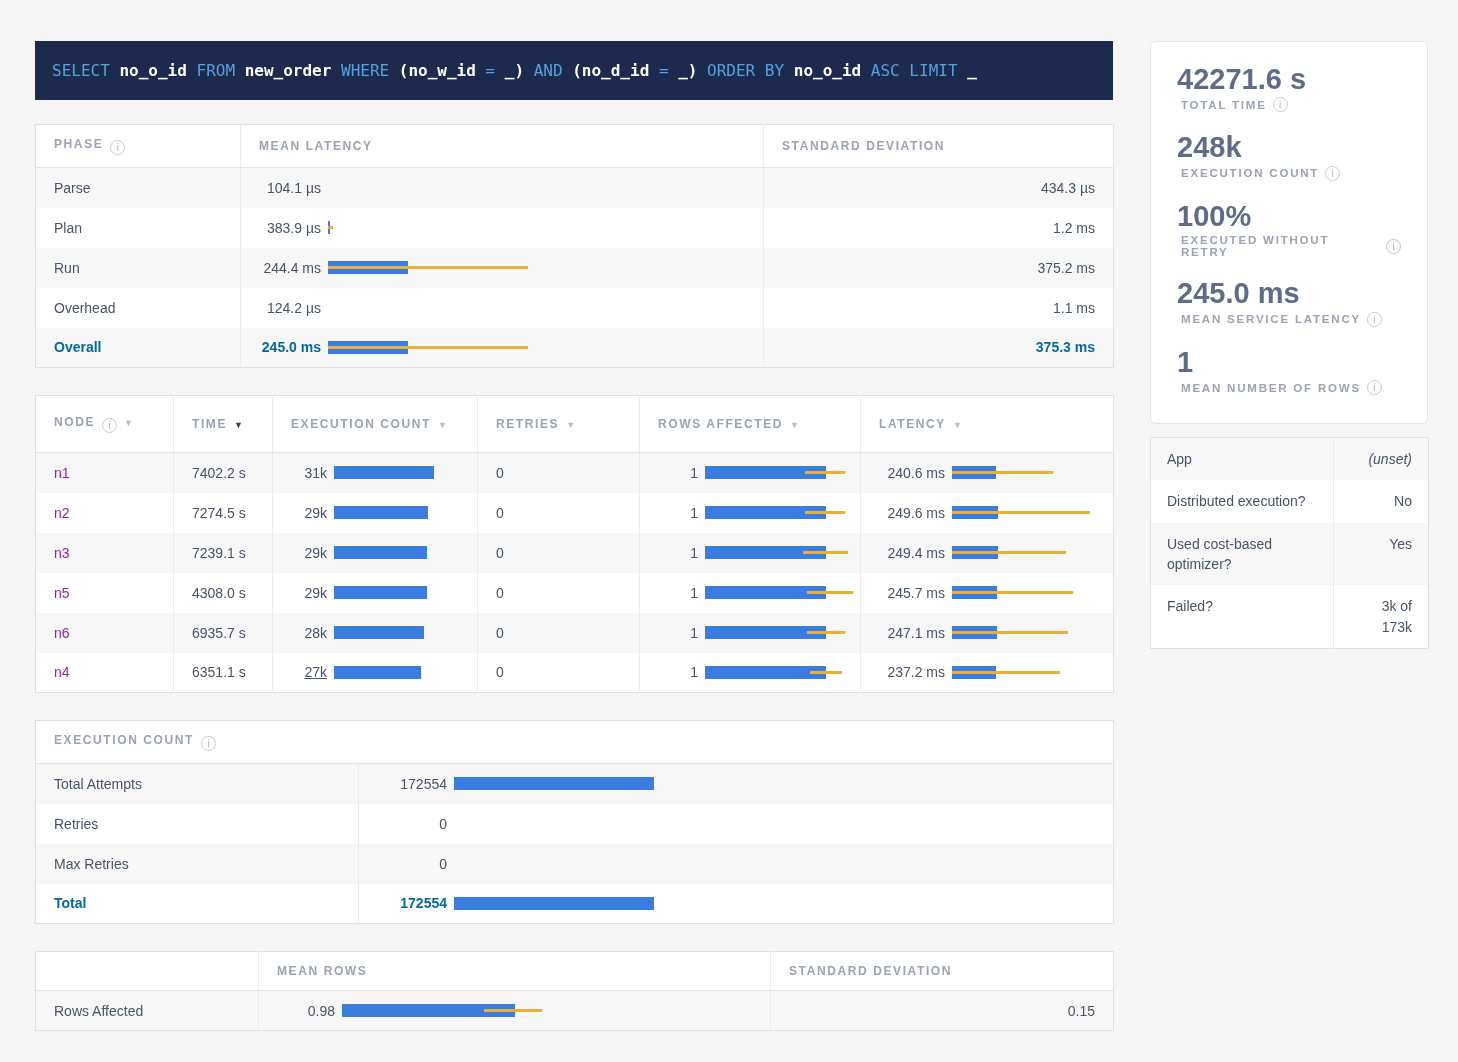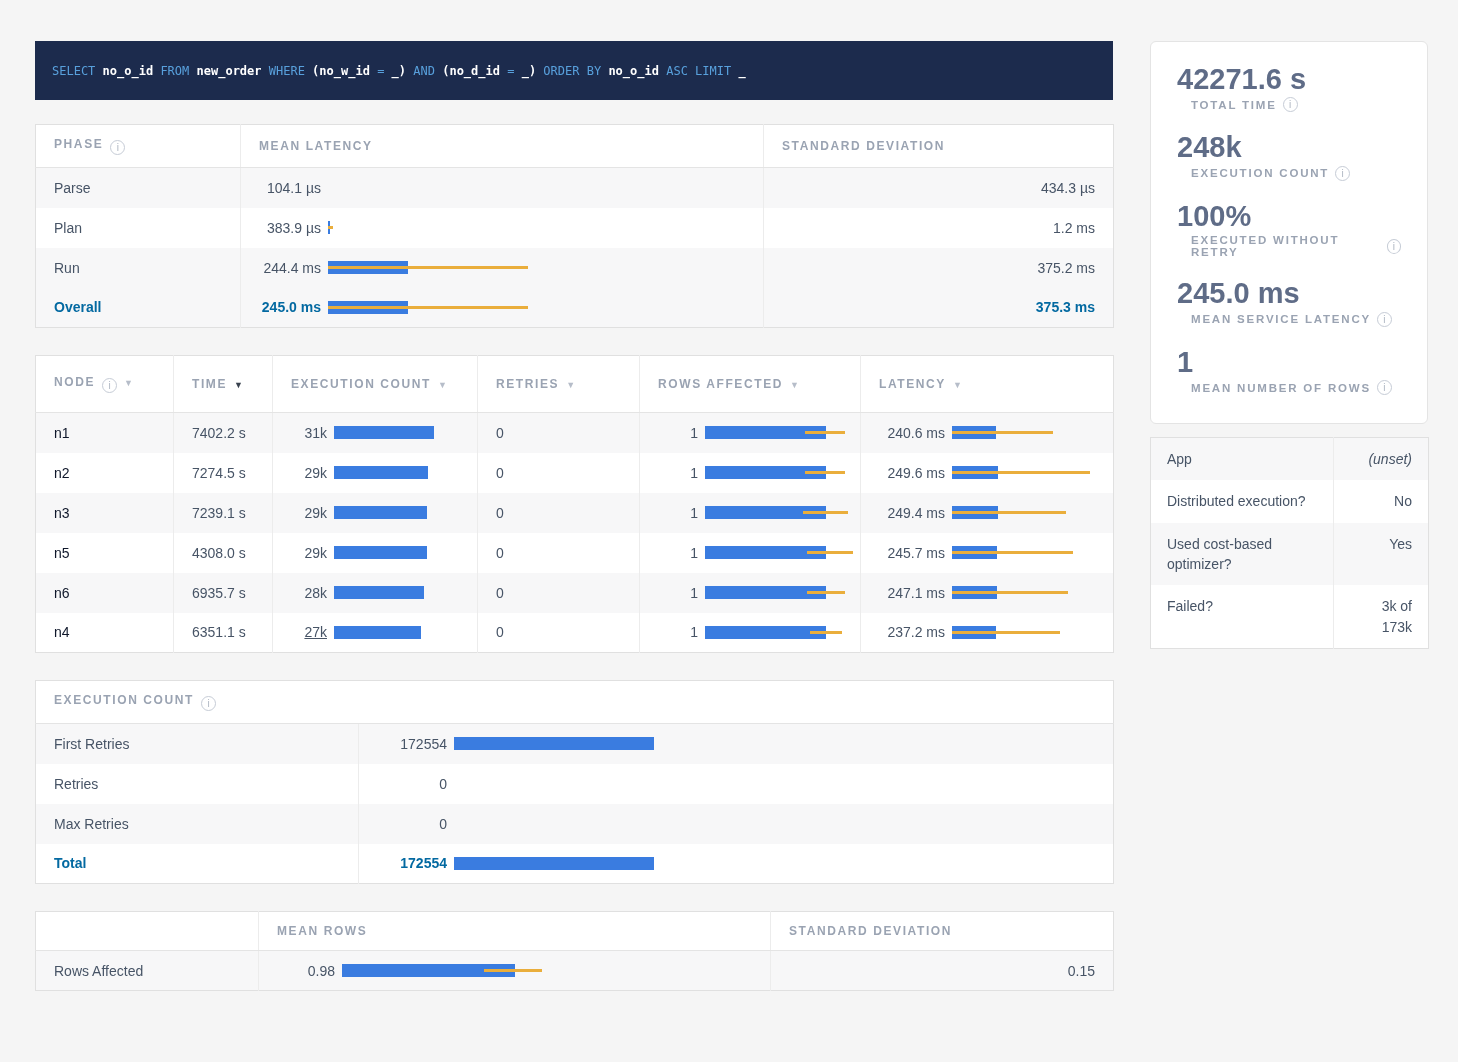--- a/index.html
+++ b/index.html
@@ -20,21 +20,21 @@
   .layout { display:flex; margin:33px 0 0 25px; }
   .main-col { width:1078px; flex:none; }
   .side-col { width:278px; flex:none; margin-left:37px; }
 
   
   .sql-box {
     background:#1C2B4D; height:59px; width:100%;
     display:flex; align-items:center;
     padding:0 17px; margin-bottom:24px;
     font-family:"DejaVu Sans Mono", monospace;
-    font-size:12px; white-space:pre; overflow:hidden;
+    font-size:16px; white-space:pre; overflow:hidden;
   }
   .sql-kw { color:#58A0DC; }
   .sql-id { color:#ffffff; font-weight:700; }
 
   
   table.tbl {
     width:100%; border-collapse:collapse; table-layout:fixed;
     background:#ffffff; border:1px solid #e0e0e0;
     margin-bottom:27px;
   }
@@ -67,36 +67,36 @@
   .info-ic {
     display:inline-flex; align-items:center; justify-content:center;
     width:15px; height:15px; border:1px solid #c6ccd6; border-radius:50%;
     font-size:10px; font-weight:400; color:#aeb6c2; font-style:normal;
     margin-left:7px; vertical-align:-3px; letter-spacing:0; cursor:default;
   }
   .arrow { font-size:9px; color:#b6bdc9; margin-left:7px; letter-spacing:0; cursor:pointer; }
   th.active-sort { color:#2b3340; }
   th.active-sort .arrow { color:#39424f; }
 
-  .node-link { color:#0f172a; cursor:pointer; }
+  .node-link { color:#a21caf; cursor:pointer; }
 
   
   table.node-tbl th { padding:19px 18px; }
   td.retries-cell { padding-left:48px; }
 
   
   .stats-card {
     background:#ffffff; border:1px solid #e4e4e4; border-radius:6px;
     padding:22px 26px 8px 26px; margin-bottom:13px;
   }
   .stat-value { font-size:29px; font-weight:700; color:#5F6C87; line-height:1.05; }
   .stat-label {
     display:flex; align-items:center;
     font-size:11.5px; font-weight:700; color:#9AA3B2;
-    letter-spacing:1.8px; margin:3px 0 20px 14px;
+    letter-spacing:1.8px; margin:3px 0 20px 4px;
   }
   .stat-label .info-ic { margin-left:6px; vertical-align:0; }
 
   table.app-tbl {
     width:100%; border-collapse:collapse; table-layout:fixed;
     background:#ffffff; border:1px solid #e0e0e0;
   }
   table.app-tbl td {
     font-size:14px; color:#475466; padding:11px 16px;
     vertical-align:top; line-height:1.45;
@@ -156,20 +156,29 @@
               <td>
                 <div class="cellflex">
                   <span class="num" style="width: 62px;">244.4 ms</span>
                   <span class="bar" style="width: 200px;">
                     <span class="bar-blue" style="width: 80px;"></span>
                     <span class="bar-yellow" style="left: 0px; width: 200px;"></span>
                   </span>
                 </div>
               </td>
               <td class="right">375.2 ms</td>
+            </tr>
+            <tr>
+              <td>Overhead</td>
+              <td>
+                <div class="cellflex">
+                  <span class="num" style="width: 62px;">124.2 µs</span>
+                </div>
+              </td>
+              <td class="right">1.1 ms</td>
             </tr>
             <tr class="striped bold-row">
               <td>Overall</td>
               <td>
                 <div class="cellflex">
                   <span class="num" style="width: 62px;">245.0 ms</span>
                   <span class="bar" style="width: 200px;">
                     <span class="bar-blue" style="width: 80px;"></span>
                     <span class="bar-yellow" style="left: 0px; width: 200px;"></span>
                   </span>
@@ -394,21 +403,21 @@
             <col style="width:323px">
             <col style="width:755px">
           </colgroup>
         <thead>
           <tr>
             <th colspan="2"><span>EXECUTION COUNT</span><span class="info-ic">i</span></th>
           </tr>
         </thead>
         <tbody id="execBody">
             <tr class="striped">
-              <td>First Retries</td>
+              <td>Total Attempts</td>
               <td>
                 <div class="cellflex">
                   <span class="num" style="width: 70px;">172554</span>
                   <span class="bar" style="width: 200px;">
                     <span class="bar-blue" style="width: 200px;"></span>
                   </span>
                 </div>
               </td>
             </tr>
             <tr>

